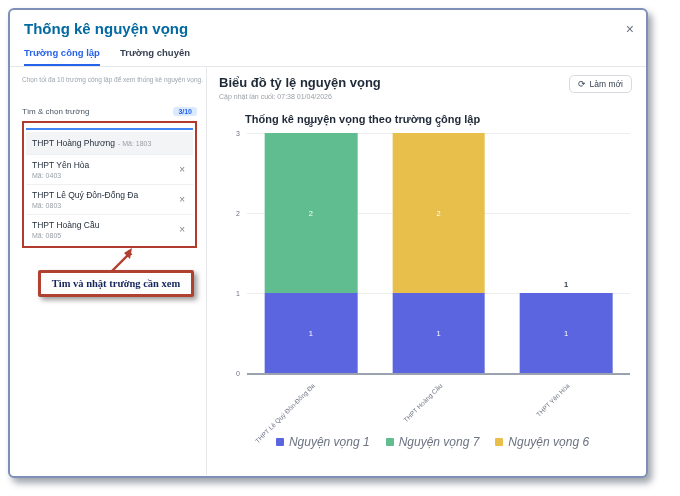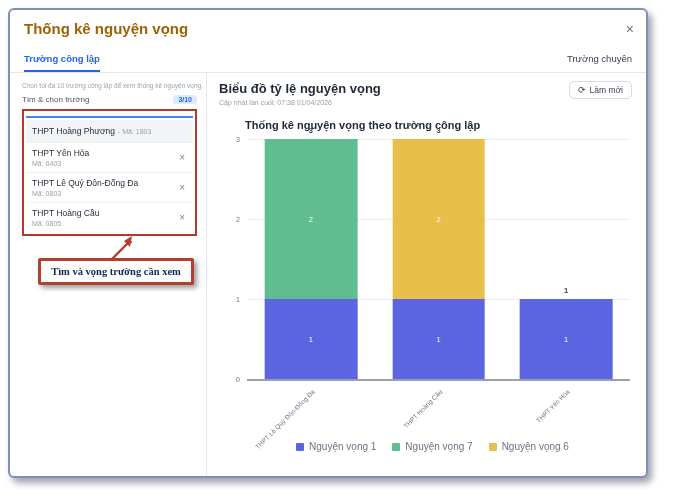--- a/index.html
+++ b/index.html
@@ -4,35 +4,35 @@
 <style>
   * { margin:0; padding:0; box-sizing:border-box; }
   html,body { width:680px; height:496px; background:#ffffff; overflow:hidden;
               font-family:"Liberation Sans", sans-serif; }
 
   .modal { position:absolute; left:8px; top:8px; width:640px; height:470px;
            background:#fff; border:2px solid #7e90b8; border-radius:6px;
            box-shadow:4px 5px 7px rgba(40,50,70,.45); overflow:hidden; }
 
   .modal-header { padding:10px 14px 0 14px; position:relative; }
-  .modal-title { font-size:15px; font-weight:700; color:#a16207; }
+  .modal-title { font-size:15px; font-weight:700; color:#0369a1; }
   .close-btn { position:absolute; right:12px; top:12px; font-size:14px; color:#6b7280;
                cursor:pointer; line-height:1; }
 
-  .tabs { display:flex; gap:20px; padding:0 14px; margin-top:16px; border-bottom:1px solid #e5e7eb;justify-content:space-between; }
+  .tabs { display:flex; gap:20px; padding:0 14px; margin-top:10px; border-bottom:1px solid #e5e7eb; }
   .tab { font-size:9.5px; font-weight:700; padding-bottom:6px; cursor:pointer; }
   .tab.active { color:#2563eb; border-bottom:2px solid #2563eb; }
-  .tab.inactive { color:#374151; font-weight:400; }
+  .tab.inactive { color:#374151; font-weight:700; }
 
   .columns { display:flex; height:408px; }
 
   
   .sidebar { width:196px; padding:9px 9px 0 12px; position:relative; }
   .hint { font-size:6.5px; color:#9ca3af; white-space:nowrap; }
-  .search-label-row { display:flex; justify-content:space-between; align-items:flex-end; margin-top:6px; }
+  .search-label-row { display:flex; justify-content:space-between; align-items:flex-end; margin-top:24px; }
   .search-label { font-size:8px; color:#4b5563; }
   .count-badge { background:#dbeafe; color:#2563eb; font-size:7px; font-weight:700;
                  padding:1px 5px; border-radius:3px; }
 
   .red-annotation { margin-top:5px; border:2px solid #b03a2e; padding:2px; }
   .search-input { border:1px solid #cfd4da; border-radius:2px; height:18px; line-height:16px;
                   padding:0 5px; font-size:9px; color:#111827; background:#fff; cursor:text; }
   .search-input span { text-decoration:underline wavy #d93025 1px; text-underline-offset:2px; }
   .blue-divider { height:2px; background:#4285f4; margin-top:3px; }
 
@@ -75,21 +75,21 @@
   .seg-label { color:#fff; font-size:7.5px; }
   .total-label { position:absolute; width:100%; text-align:center; font-size:7.5px;
                  font-weight:600; color:#374151; }
   .xlabels { position:relative; height:58px; margin-left:12px; }
   .xlabel { position:absolute; top:7px; transform:rotate(-45deg); transform-origin:100% 0;
             font-size:6.5px; color:#6b7280; white-space:nowrap; }
 
   .legend { display:flex; justify-content:center; gap:16px; margin-top:2px; }
   .legend-item { display:flex; align-items:center; gap:5px; cursor:pointer; }
   .legend-swatch { width:8px; height:8px; border-radius:1px; }
-  .legend-label { font-size:10px; color:#6b7280; }
+  .legend-label { font-size:12px; color:#6b7280;font-style:italic; }
 </style>
 </head>
 <body>
 
 <div class="modal">
 
   <div class="modal-header">
     <div class="modal-title">Thống kê nguyện vọng</div>
     <div class="close-btn">×</div>
   </div>
@@ -138,21 +138,21 @@
           <span class="remove-btn">×</span>
         </div>
       </div>
 
       <div class="callout-wrap">
         <svg class="callout-arrow" width="60" height="24" viewBox="0 0 60 24">
           <line x1="32" y1="24" x2="50" y2="6" stroke="#b0402f" stroke-width="2.4"></line>
           <polygon points="50,6 43.5,8.5 47.5,13" fill="#b0402f" transform="rotate(180 48 8)"></polygon>
           <polygon points="52,1 44,6 50,12" fill="#b0402f"></polygon>
         </svg>
-        <div class="callout-box">Tìm và vọng trường cần xem</div>
+        <div class="callout-box">Tìm và nhật trường cần xem</div>
       </div>
     </div>
 
     <div class="content">
       <div class="content-header">
         <div>
           <div class="chart-header-title">Biểu đồ tỷ lệ nguyện vọng</div>
           <div class="updated">Cập nhật lần cuối: 07:38 01/04/2026</div>
         </div>
         <button class="refresh-btn">

